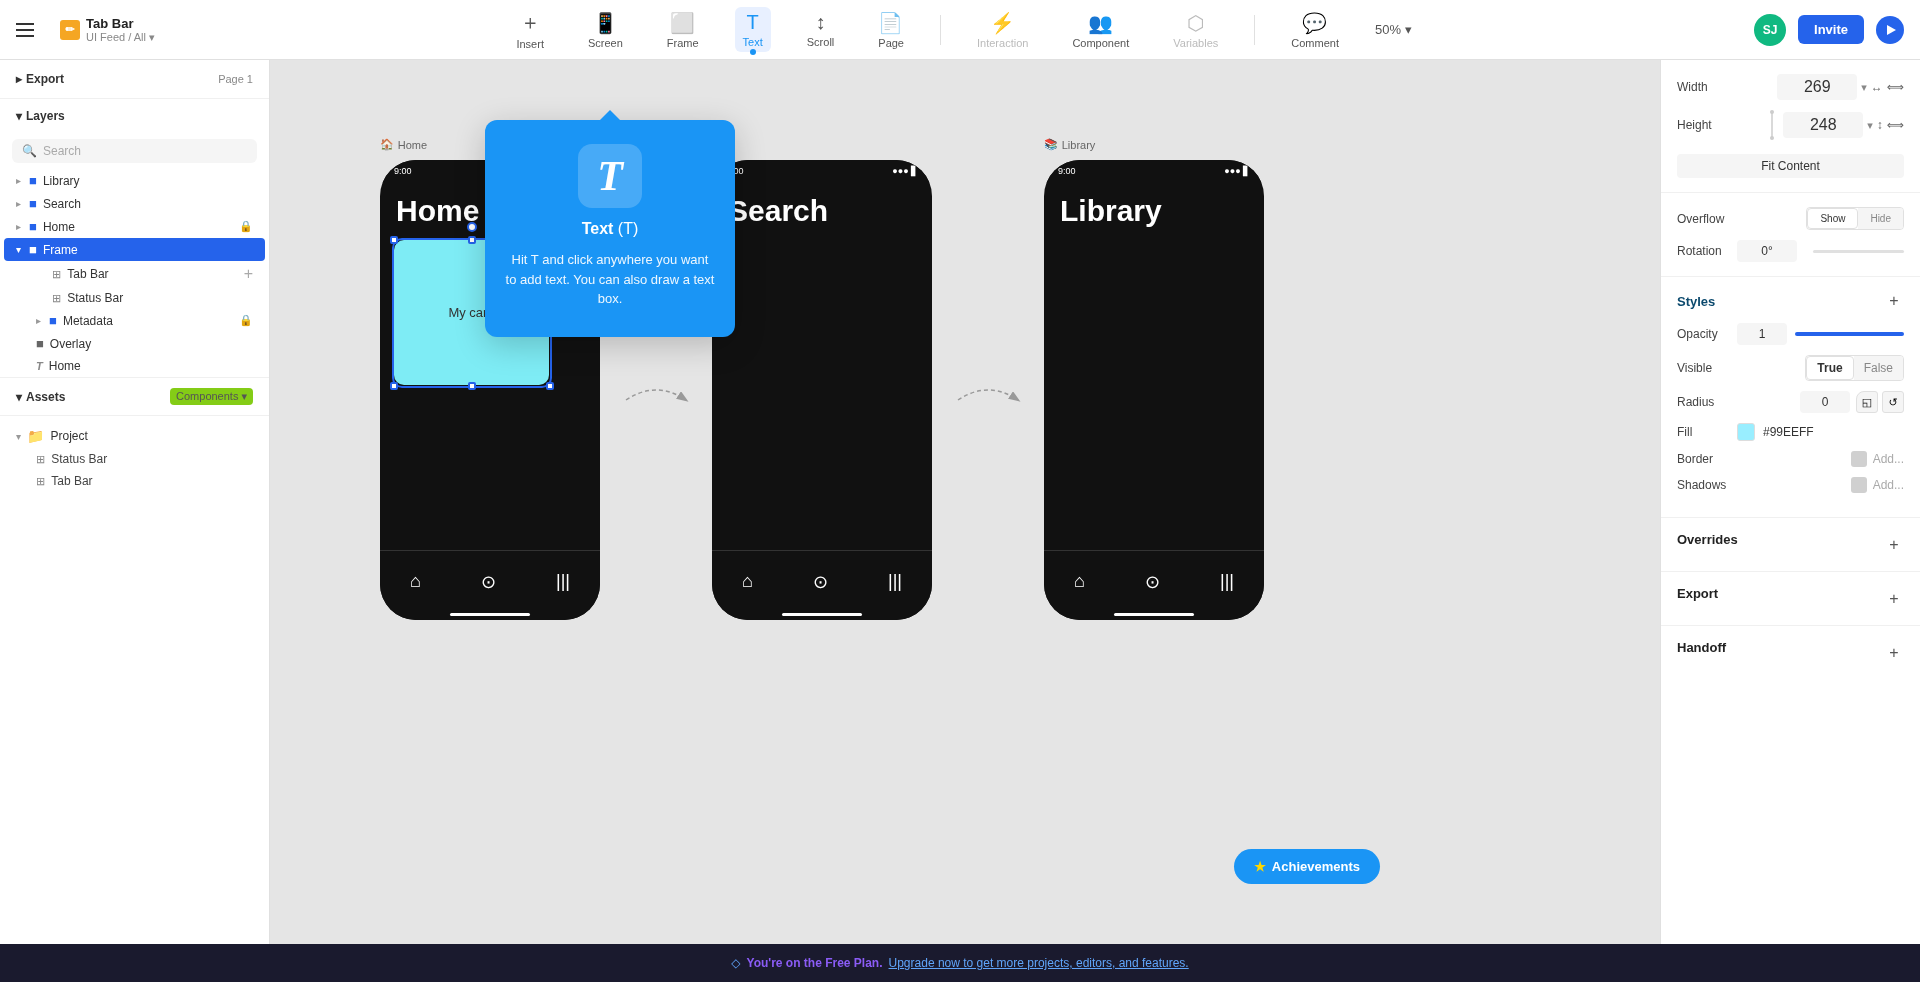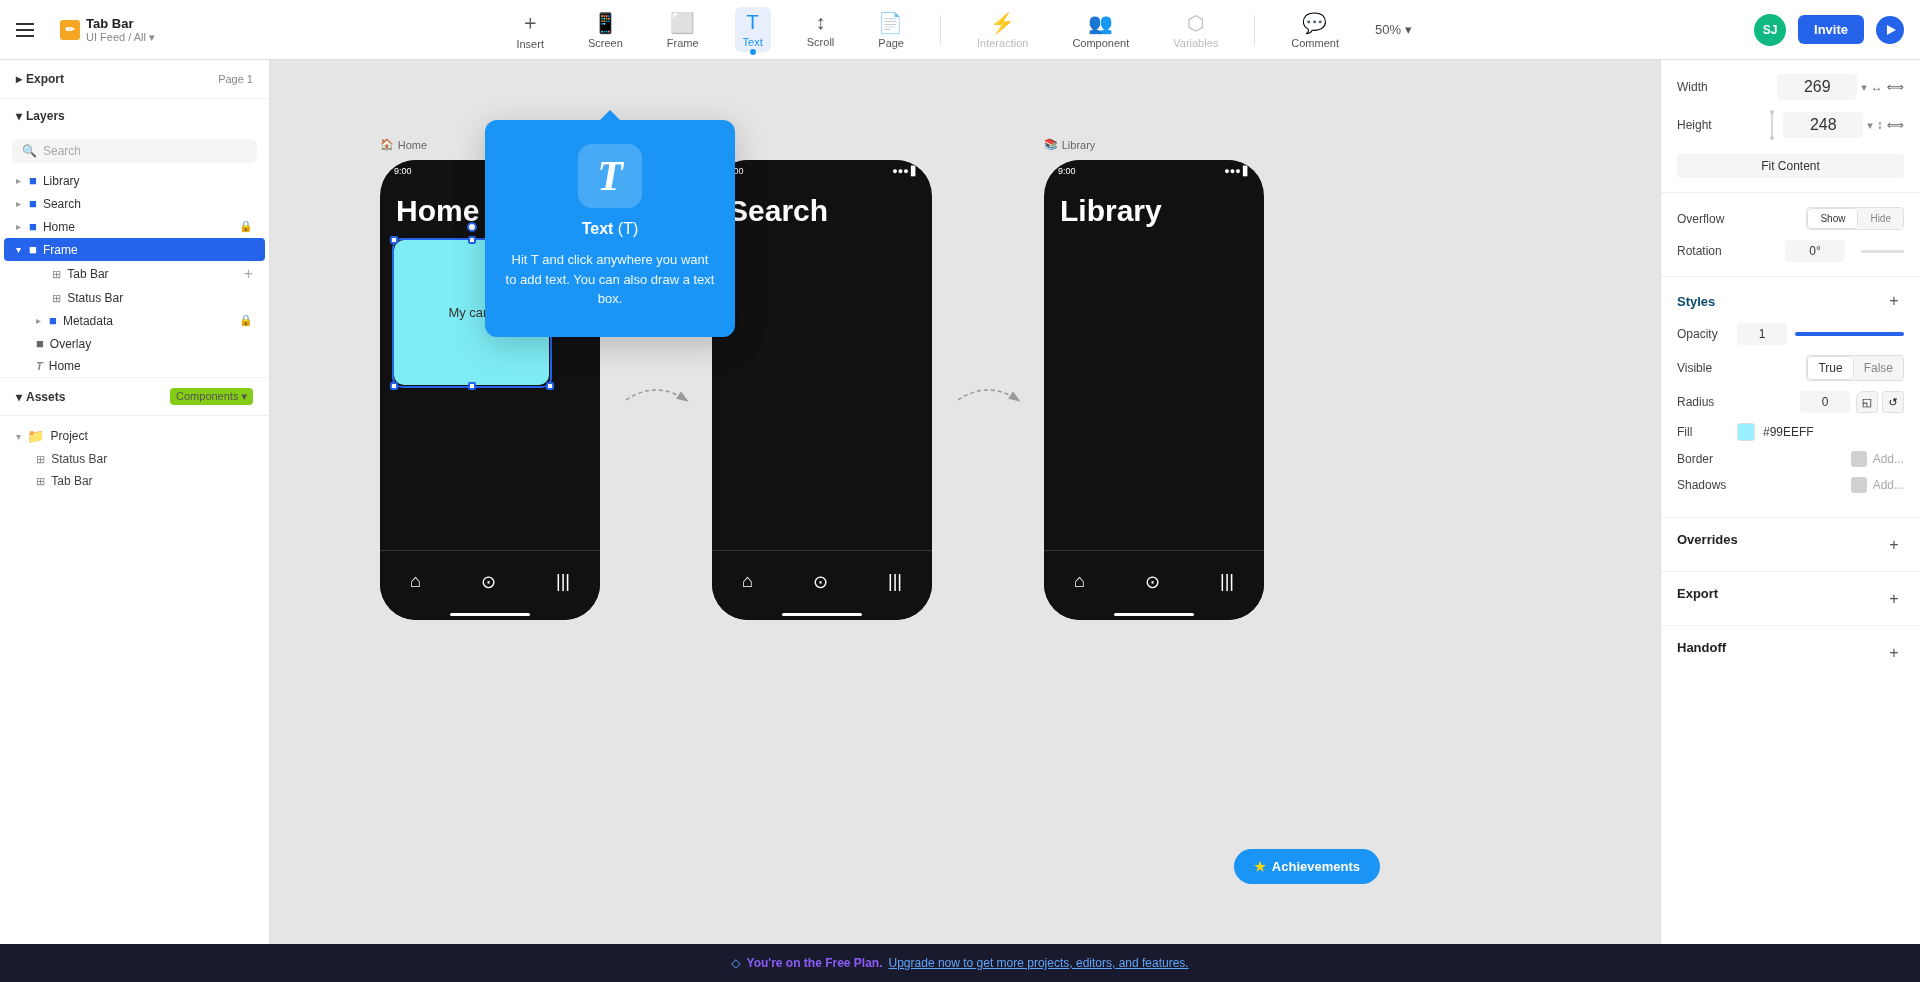--- a/index.html
+++ b/index.html
@@ -219,21 +219,21 @@
     .handle-bl { bottom: -4px; left: -4px; }
     .handle-br { bottom: -4px; right: -4px; }
     .handle-tm { top: -4px; left: 50%; transform: translateX(-50%); }
     .handle-bm { bottom: -4px; left: 50%; transform: translateX(-50%); }
     .rotate-handle { position: absolute; top: -18px; left: 50%; transform: translateX(-50%); width: 10px; height: 10px; border: 2px solid #2563eb; border-radius: 50%; background: #fff; }
 
     
     .right-sidebar { width: 260px; background: #fff; border-left: 1px solid #e0e0e0; display: flex; flex-direction: column; flex-shrink: 0; overflow-y: auto; }
     .right-section { padding: 14px 16px; border-bottom: 1px solid #f0f0f0; }
     .right-row { display: flex; align-items: center; justify-content: space-between; margin-bottom: 10px; }
-    .right-row:last-child { margin-bottom: 0; gap: 48px; }
+    .right-row:last-child { margin-bottom: 0; }
     .right-label { font-size: 12px; color: #444; min-width: 60px; }
     .right-input-group { display: flex; align-items: center; gap: 4px; }
     .right-input { background: #f5f5f5; border: none; border-radius: 4px; padding: 4px 8px; font-size: 16px; color: #333; width: 80px; text-align: center; outline: none; }
     .input-icon { font-size: 12px; color: #666; cursor: pointer; }
     .fit-content-btn { background: #f5f5f5; border: none; border-radius: 4px; padding: 5px 12px; font-size: 12px; color: #333; cursor: pointer; width: 100%; margin-top: 4px; }
     .overflow-toggle { display: flex; border-radius: 4px; overflow: hidden; border: 1px solid #e0e0e0; }
     .overflow-btn { padding: 4px 12px; font-size: 10px; border: none; cursor: pointer; }
     .overflow-btn.active { background: #fff; border: 1px solid #e0e0e0; border-radius: 4px; color: #333; font-weight: 500; }
     .overflow-btn.inactive { background: #f5f5f5; color: #888; }
     .rotation-input { background: #f5f5f5; border: none; border-radius: 4px; padding: 4px 8px; font-size: 12px; color: #333; width: 60px; text-align: center; outline: none; }
@@ -242,21 +242,21 @@
     .styles-header { display: flex; align-items: center; justify-content: space-between; margin-bottom: 12px; }
     .styles-title { font-size: 13px; font-weight: 600; color: #0c4a6e; }
     .add-btn { width: 20px; height: 20px; display: flex; align-items: center; justify-content: center; cursor: pointer; font-size: 16px; color: #555; }
     .style-row { display: flex; align-items: center; justify-content: space-between; margin-bottom: 10px; }
     .style-label { font-size: 12px; color: #444; min-width: 60px; }
     .opacity-input { background: #f5f5f5; border: none; border-radius: 4px; padding: 4px 8px; font-size: 12px; color: #333; width: 50px; text-align: center; }
     .opacity-bar-wrap { flex: 1; height: 4px; background: #e0e0e0; border-radius: 2px; margin-left: 8px; overflow: hidden; }
     .opacity-bar-fill { height: 100%; background: #2563eb; }
     .visible-toggle { display: flex; border-radius: 4px; overflow: hidden; border: 1px solid #e0e0e0; }
     .visible-btn { padding: 4px 10px; font-size: 12px; border: none; cursor: pointer; }
-    .visible-btn.active { background: #fff; border: 1px solid #e0e0e0; border-radius: 4px; color: #333; font-weight: 400; }
+    .visible-btn.active { background: #fff; border: 1px solid #e0e0e0; border-radius: 4px; color: #333; font-weight: 700; }
     .visible-btn.inactive { background: #f5f5f5; color: #888; }
     .radius-row { display: flex; align-items: center; gap: 6px; }
     .radius-input { background: #f5f5f5; border: none; border-radius: 4px; padding: 4px 8px; font-size: 12px; color: #333; width: 50px; text-align: center; }
     .radius-icons { display: flex; gap: 4px; }
     .radius-icon-btn { width: 22px; height: 22px; background: #f5f5f5; border-radius: 3px; display: flex; align-items: center; justify-content: center; font-size: 11px; cursor: pointer; border: 1px solid #e0e0e0; }
     .fill-row { display: flex; align-items: center; gap: 8px; }
     .fill-color-swatch { width: 18px; height: 18px; border-radius: 3px; flex-shrink: 0; }
     .fill-hex { font-size: 12px; color: #333; flex: 1; background: transparent; border: none; outline: none; }
     .border-add { font-size: 12px; color: #aaa; }
     .section-label { font-size: 13px; font-weight: 600; color: #222; margin-bottom: 10px; }

